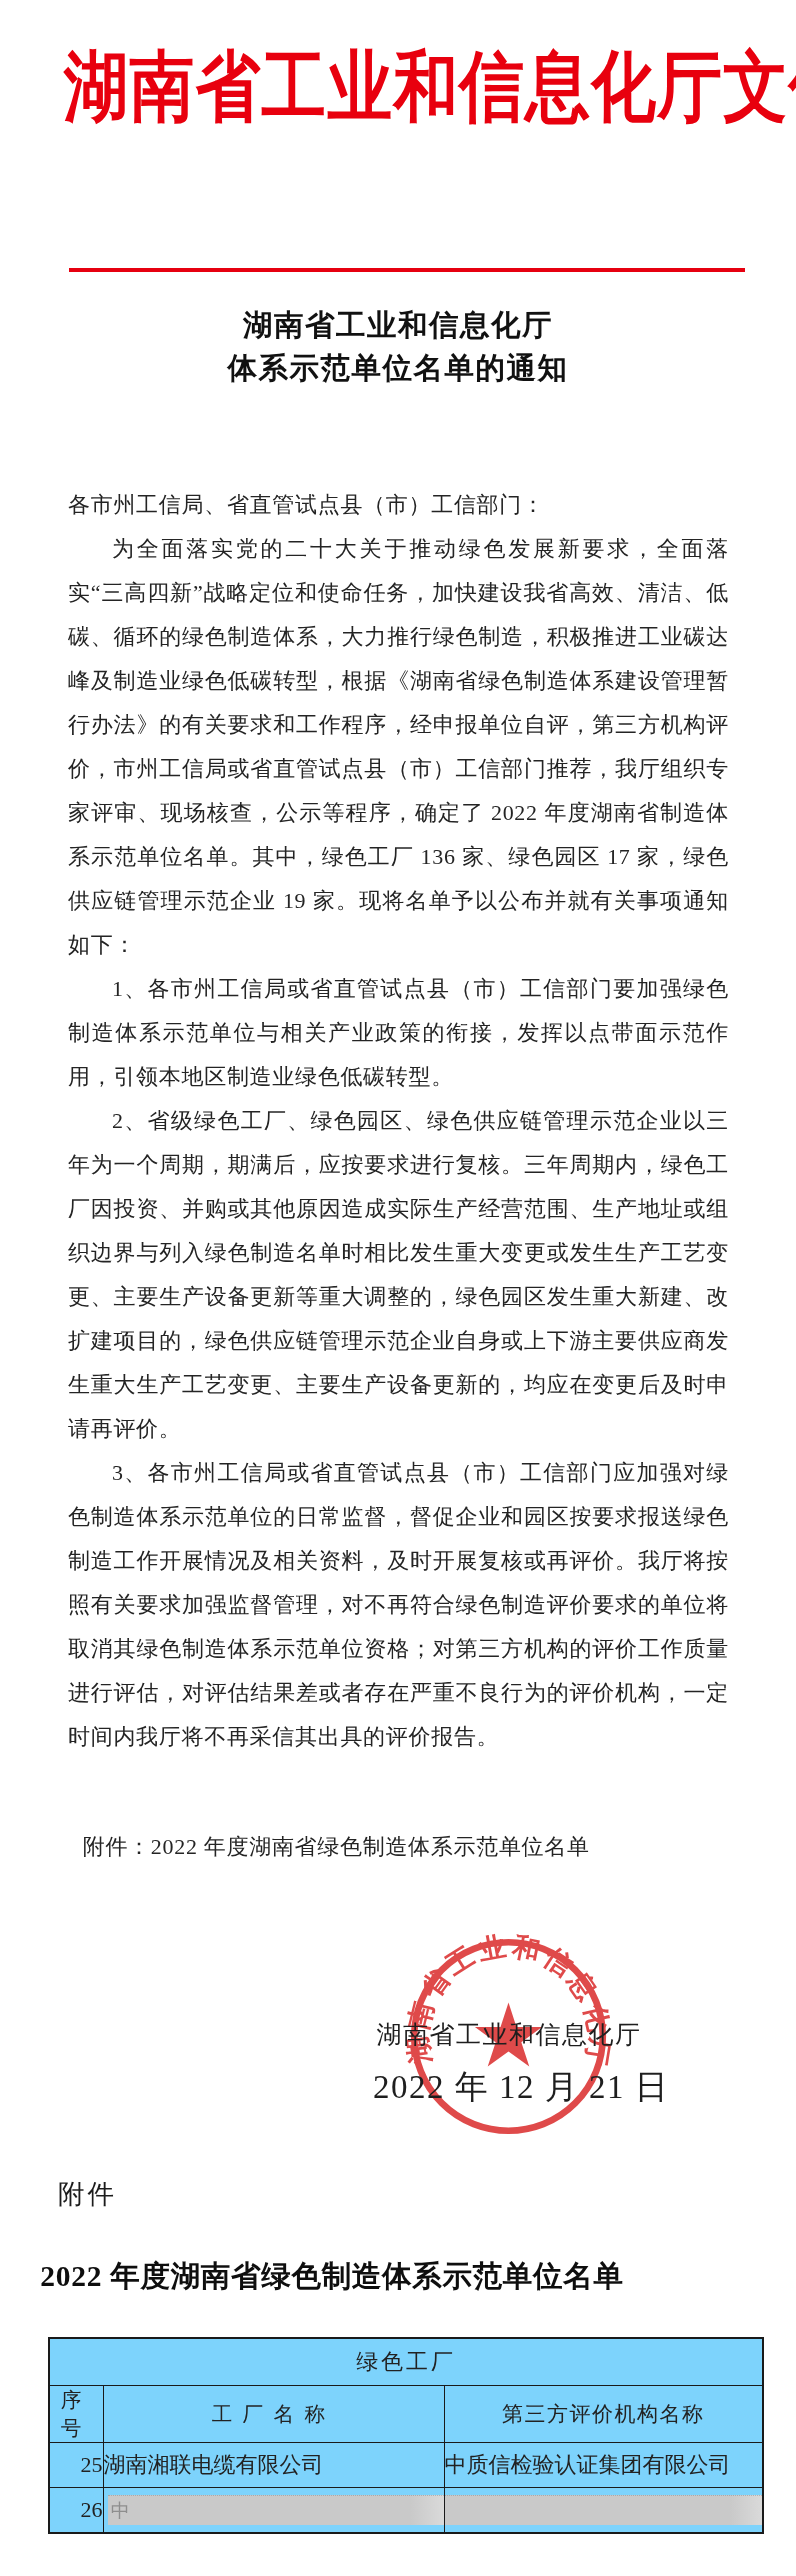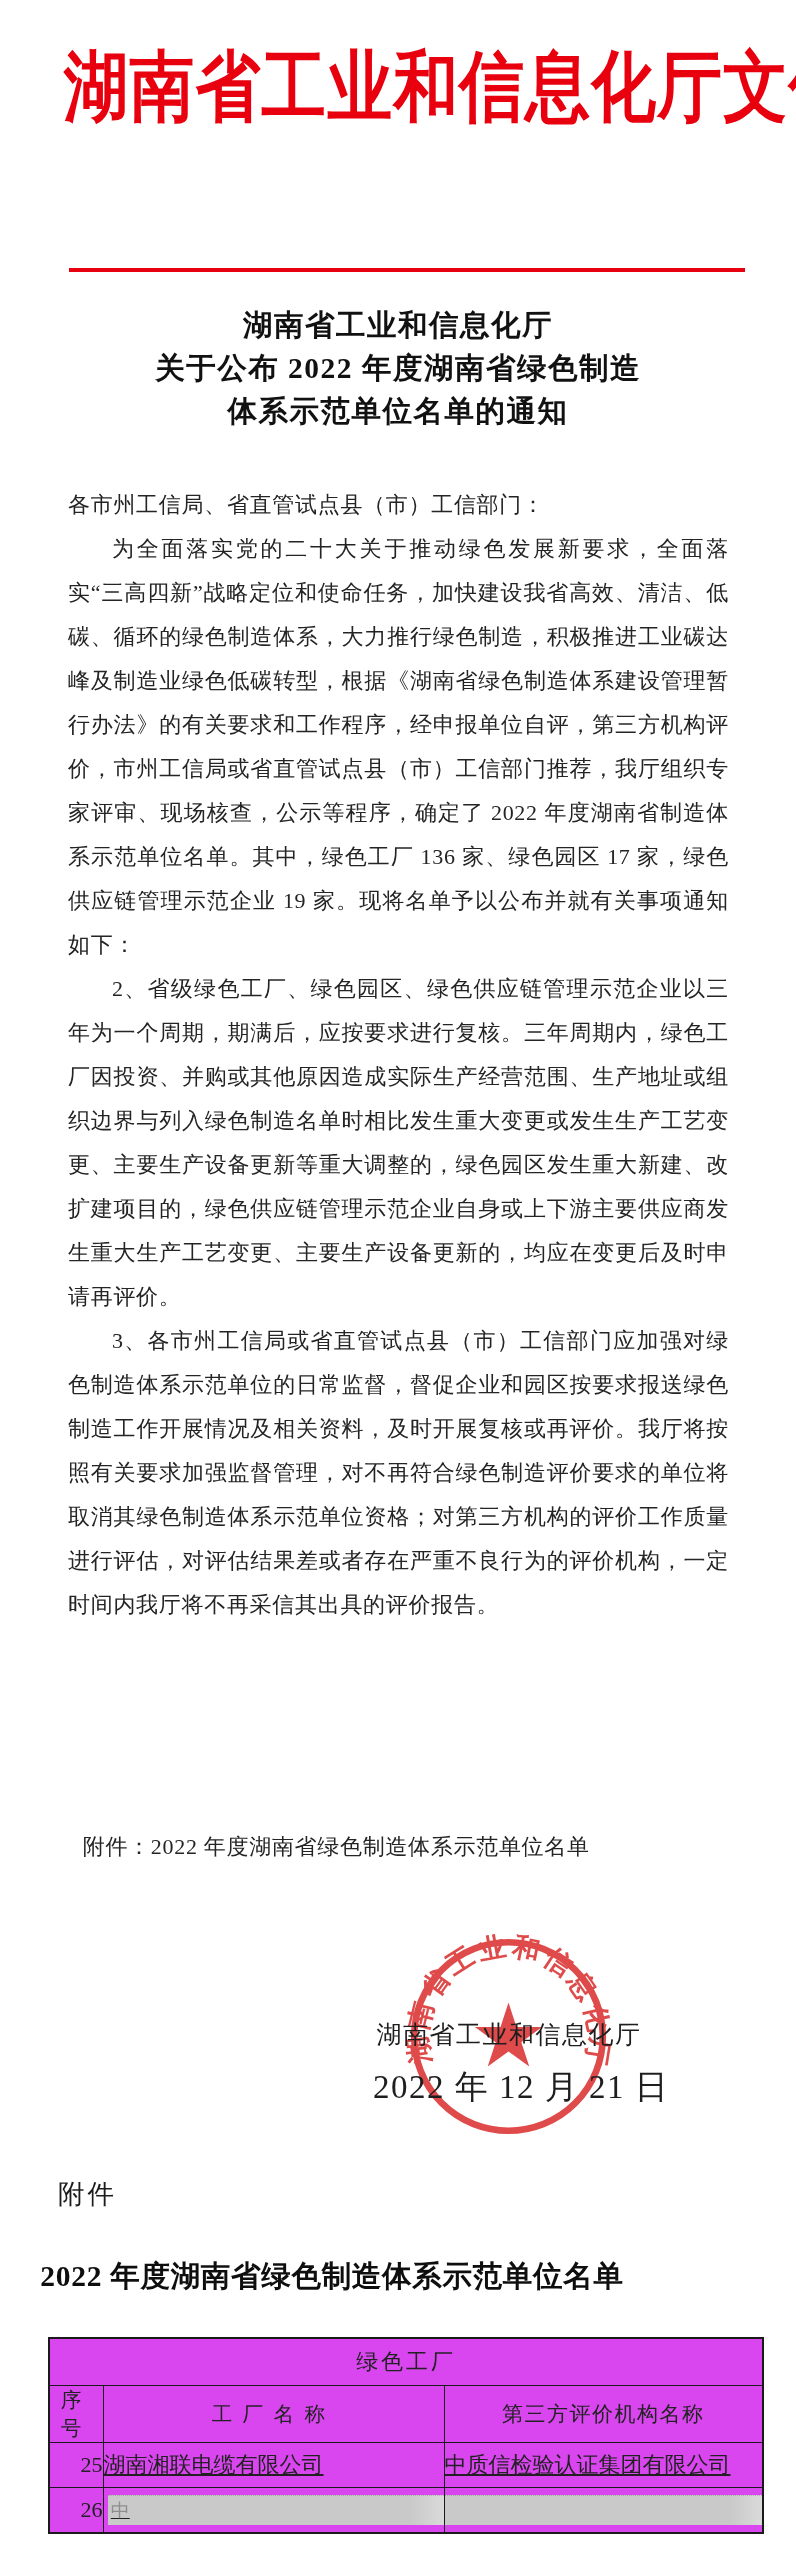--- a/index.html
+++ b/index.html
@@ -33,56 +33,56 @@
           font-size:25px;color:#1e1e1e;letter-spacing:1.5px;}
   .sig-date{position:absolute;top:2065px;left:300px;width:442px;text-align:center;z-index:2;
           font-size:33px;color:#1e1e1e;letter-spacing:1.5px;}
 
   .appendix-label{position:absolute;top:2176px;left:58px;font-size:26.5px;color:#1c1c1c;letter-spacing:2.9px;}
 
   .appendix-title{position:absolute;top:2257px;left:0;width:664px;text-align:center;
           font-size:29.5px;font-weight:bold;color:#0e0e0e;letter-spacing:0.7px;}
 
   table.gtable{position:absolute;top:2337px;left:48px;width:713px;border-collapse:collapse;
-          table-layout:fixed;border:2.2px solid #1a1a1a;background:#d946ef;}
+          table-layout:fixed;border:2.2px solid #1a1a1a;background:#7dd3fc;}
   table.gtable td{border:1.5px solid #1a1a1a;padding:0;vertical-align:middle;
           font-size:22px;color:#222;}
   td.th-merged{height:46px;text-align:center;letter-spacing:2.9px;font-family:"Liberation Sans","DejaVu Sans",sans-serif;}
   td.th{height:46px;text-align:center;}
   td.th.spaced{letter-spacing:10.3px;font-size:20.6px;}
   td.th.tight{letter-spacing:1.5px;font-size:21px;}
   td.cell-no{text-align:right;height:44px;}
-  td.cell-name{text-align:left;padding-left:10.3px;height:44px;text-decoration:underline;}
+  td.cell-name{text-align:left;padding-left:10.3px;height:44px;}
   .redact-wrap{position:relative;width:100%;height:100%;display:flex;align-items:center;}
   .redact-bar{height:29.5px;background:linear-gradient(to right,#c9c9c9 0%,#c9c9c9 90%,#dadada 100%);
           width:100%;display:flex;align-items:center;
           border-top:1.5px dotted rgba(110,110,110,0.35);}
   .redact-bar.left{margin-left:4.4px;}
   .faint-char{font-size:19px;color:rgba(70,70,70,0.45);margin-left:2.9px;
           filter:blur(0.4px);}
 </style>
 </head>
 <body>
 
 <div class="page">
 
   <div class="banner">湖南省工业和信息化厅文件</div>
 
 
   <div class="red-rule"></div>
 
   <div class="doc-title">
     <div>湖南省工业和信息化厅</div>
-    <div>关于公布 2022 年度湖南省绿色制造</div>
     <div>体系示范单位名单的通知</div>
   </div>
 
   <div class="body-text">
     <p class="salutation">各市州工信局、省直管试点县（市）工信部门：</p>
     <p>为全面落实党的二十大关于推动绿色发展新要求，全面落实“三高四新”战略定位和使命任务，加快建设我省高效、清洁、低碳、循环的绿色制造体系，大力推行绿色制造，积极推进工业碳达峰及制造业绿色低碳转型，根据《湖南省绿色制造体系建设管理暂行办法》的有关要求和工作程序，经申报单位自评，第三方机构评价，市州工信局或省直管试点县（市）工信部门推荐，我厅组织专家评审、现场核查，公示等程序，确定了 2022 年度湖南省制造体系示范单位名单。其中，绿色工厂 136 家、绿色园区 17 家，绿色供应链管理示范企业 19 家。现将名单予以公布并就有关事项通知如下：</p>
+    <p>1、各市州工信局或省直管试点县（市）工信部门要加强绿色制造体系示范单位与相关产业政策的衔接，发挥以点带面示范作用，引领本地区制造业绿色低碳转型。</p>
     <p>2、省级绿色工厂、绿色园区、绿色供应链管理示范企业以三年为一个周期，期满后，应按要求进行复核。三年周期内，绿色工厂因投资、并购或其他原因造成实际生产经营范围、生产地址或组织边界与列入绿色制造名单时相比发生重大变更或发生生产工艺变更、主要生产设备更新等重大调整的，绿色园区发生重大新建、改扩建项目的，绿色供应链管理示范企业自身或上下游主要供应商发生重大生产工艺变更、主要生产设备更新的，均应在变更后及时申请再评价。</p>
     <p>3、各市州工信局或省直管试点县（市）工信部门应加强对绿色制造体系示范单位的日常监督，督促企业和园区按要求报送绿色制造工作开展情况及相关资料，及时开展复核或再评价。我厅将按照有关要求加强监督管理，对不再符合绿色制造评价要求的单位将取消其绿色制造体系示范单位资格；对第三方机构的评价工作质量进行评估，对评估结果差或者存在严重不良行为的评价机构，一定时间内我厅将不再采信其出具的评价报告。</p>
   </div>
 
   <div class="attach-note">附件：2022 年度湖南省绿色制造体系示范单位名单</div>
 
   <svg class="seal" viewBox="0 0 300 300" xmlns="http://www.w3.org/2000/svg">
     <circle cx="150" cy="150" r="128" fill="none" stroke="#dd3b3b" stroke-width="9"></circle>
     <polygon fill="#dd3b3b" points="150,104 160.8,137.2 195.6,137.2 167.4,157.7 178.2,190.8 150,170.3 121.8,190.8 132.6,157.7 104.4,137.2 139.2,137.2"></polygon>
     <defs>

